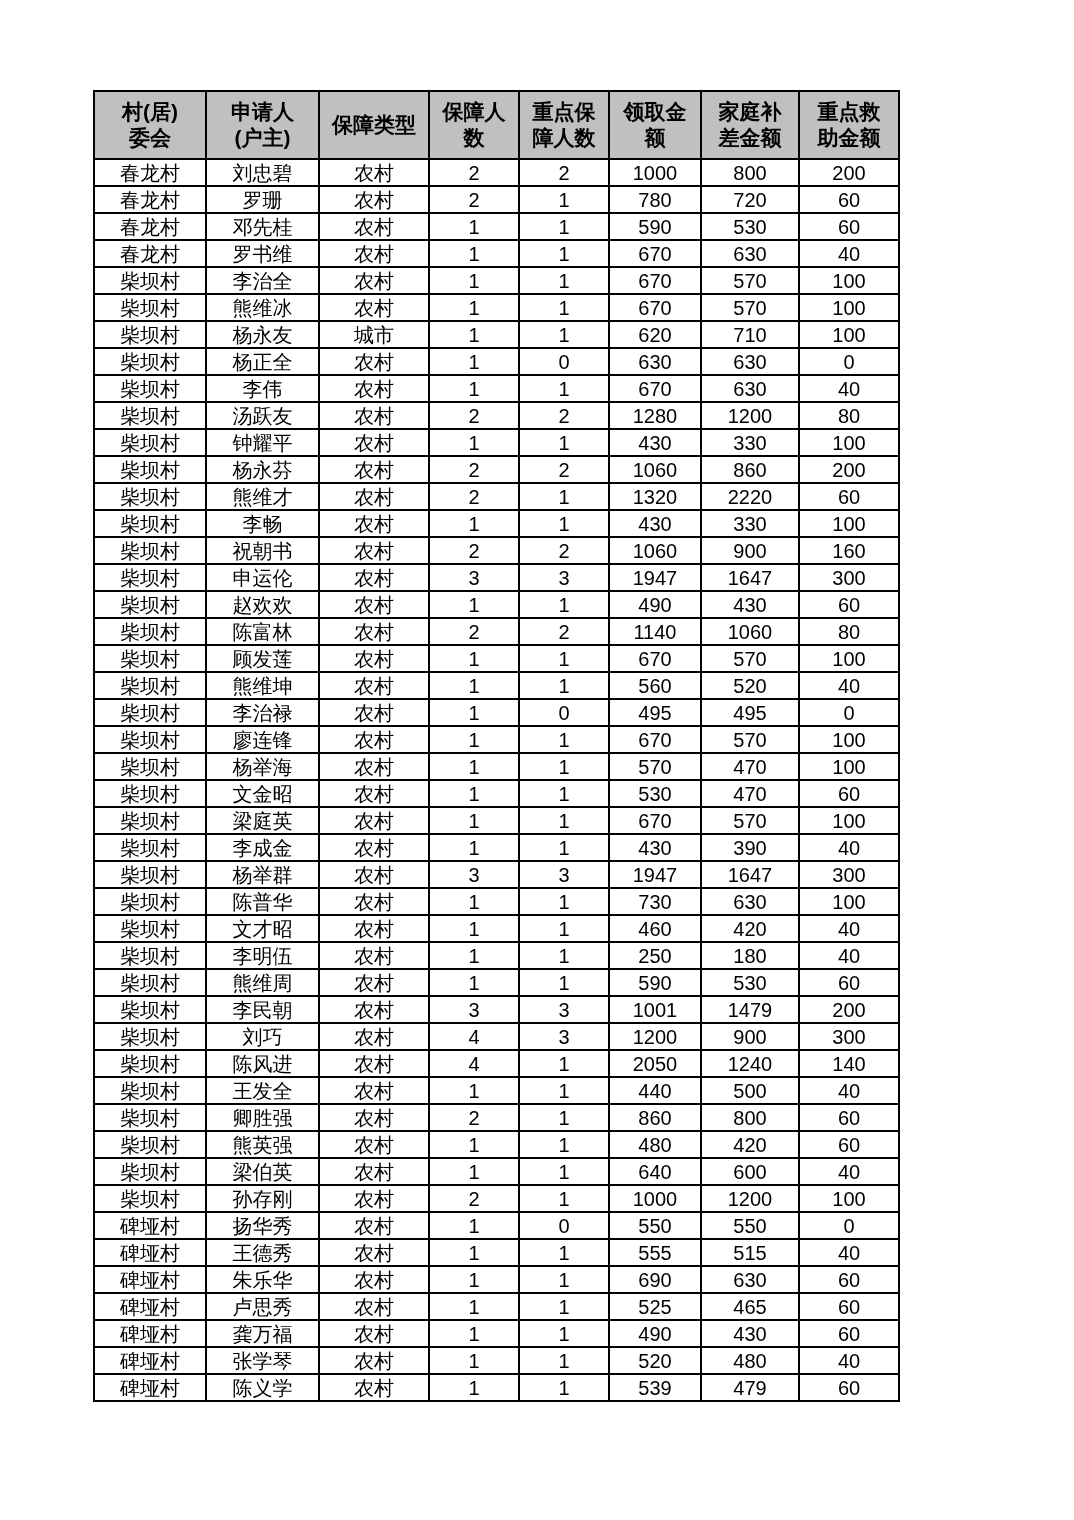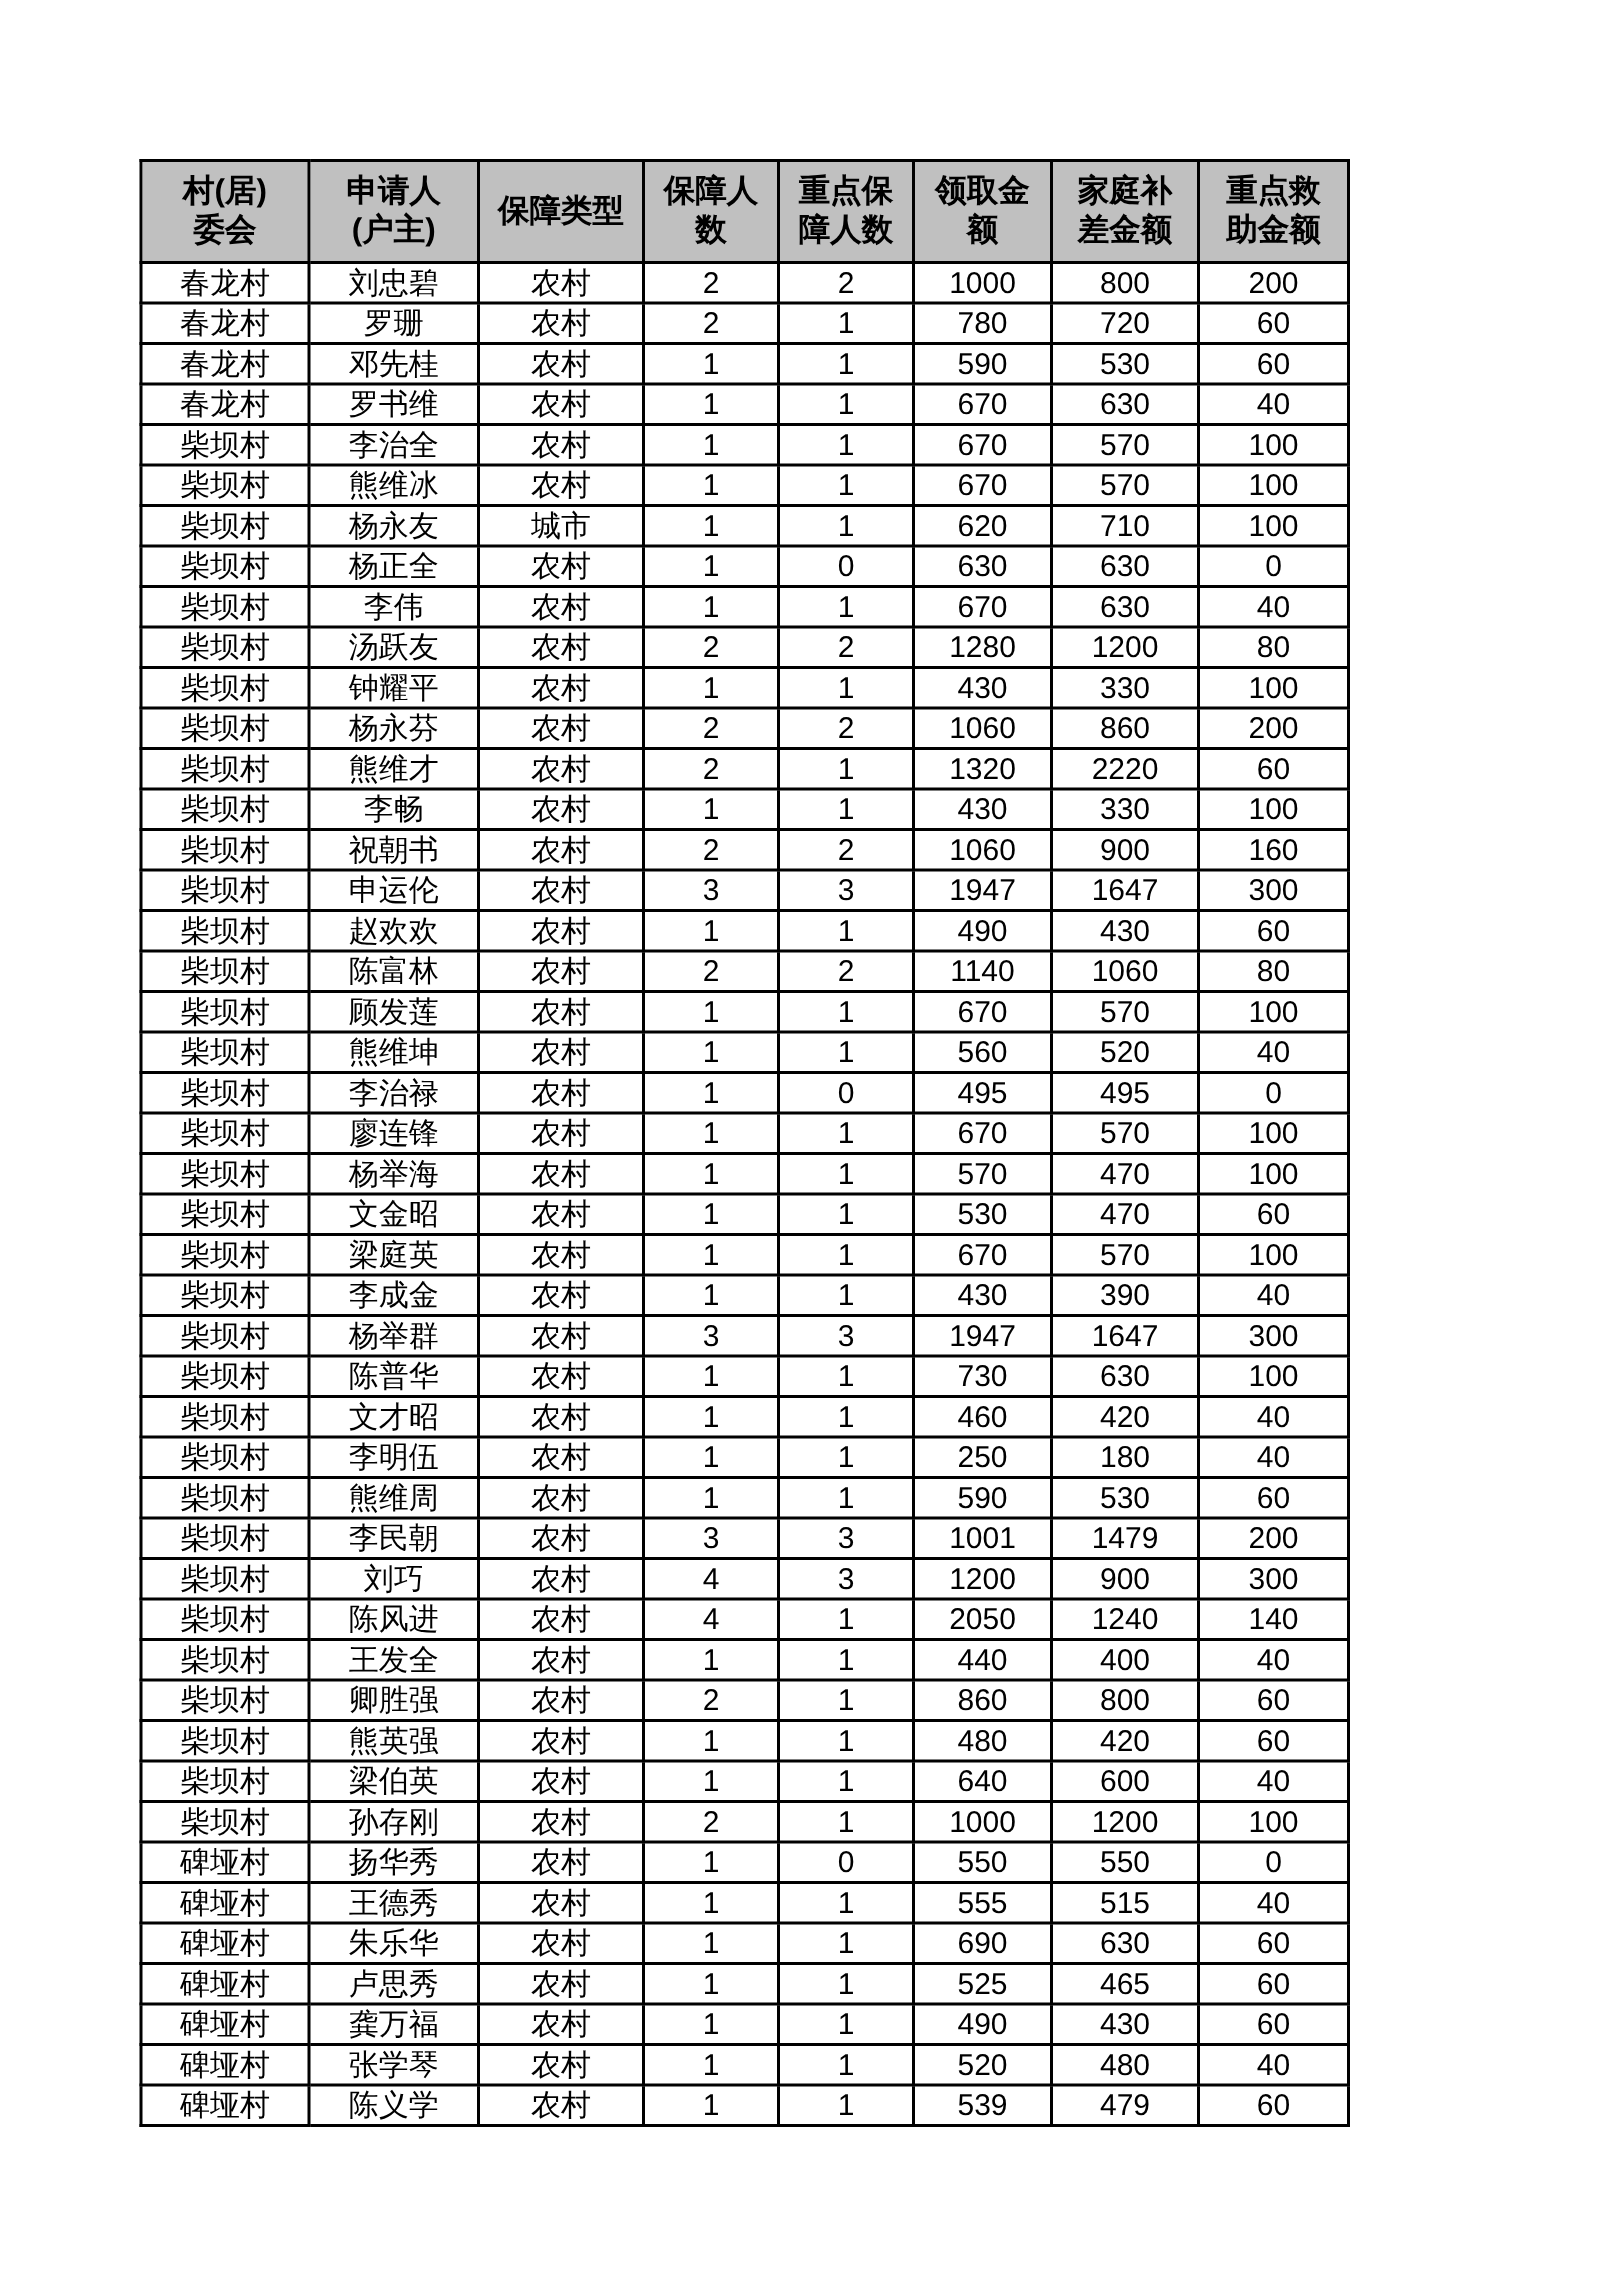--- a/index.html
+++ b/index.html
@@ -7,21 +7,21 @@
     position: relative;
     width: 1074px;
     height: 1520px;
     background: #ffffff;
     font-family: "Liberation Sans", "DejaVu Sans", sans-serif;
     color: #000000;
   }
   table.grid {
     position: absolute;
     left: 93px;
-    top: 106px;
+    top: 90px;
     border-collapse: collapse;
     table-layout: fixed;
     border: 2px solid var(--border-color, #000);
   }
   .grid col.c1 { width: 112px; }
   .grid col.c2 { width: 113px; }
   .grid col.c3 { width: 110px; }
   .grid col.c4 { width: 90px; }
   .grid col.c5 { width: 90px; }
   .grid col.c6 { width: 92px; }
@@ -459,21 +459,21 @@
           <td>140</td>
         </tr>
 
         <tr>
           <td>柴坝村</td>
           <td>王发全</td>
           <td>农村</td>
           <td>1</td>
           <td>1</td>
           <td>440</td>
-          <td>400</td>
+          <td>500</td>
           <td>40</td>
         </tr>
 
         <tr>
           <td>柴坝村</td>
           <td>卿胜强</td>
           <td>农村</td>
           <td>2</td>
           <td>1</td>
           <td>860</td>

